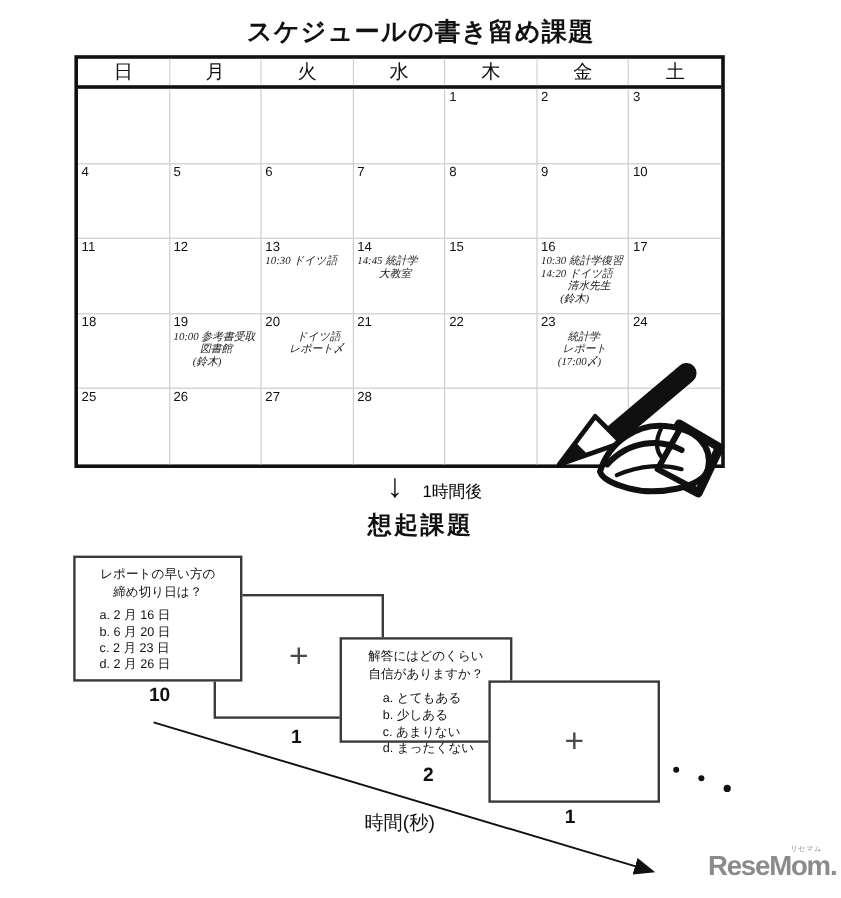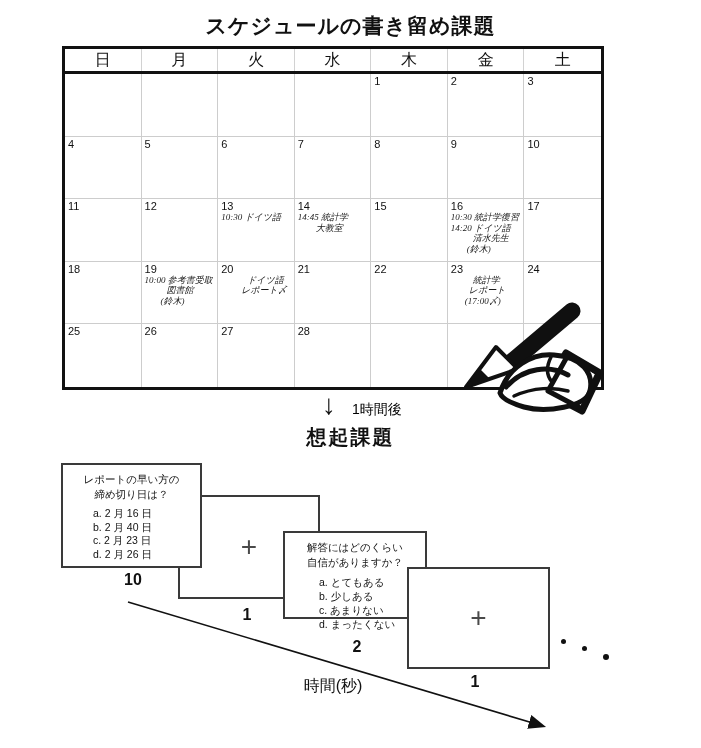--- a/index.html
+++ b/index.html
@@ -43,21 +43,21 @@
   .interval-label{position:absolute;left:352px;top:401px;font-size:14px;color:#000000;}
 
   
   .recall-title{position:absolute;top:424px;left:0;width:701px;text-align:center;
                 font-size:20px;font-weight:bold;letter-spacing:2px;}
 
   .card{position:absolute;background:#fff;border:2px solid #3a3a3a;box-sizing:border-box;}
   .card-q{padding-top:7px;}
   .q-line{text-align:center;font-size:10.5px;line-height:15px;}
   .opts{margin-top:5px;}
-  .opt{font-size:10.5px;line-height:13.5px;padding-left:30px;}
+  .opt{font-size:10.5px;line-height:13.5px;padding-left:20px;}
   .card-fix{display:flex;align-items:center;justify-content:center;}
   .fix-cross{font-size:28px;font-weight:400;color:#4a4a4a;line-height:1;}
   .dur{position:absolute;font-size:16px;font-weight:bold;transform:translateX(-50%);}
 
   #card1{left:61px;top:463px;width:141px;height:105px;z-index:4;}
   #card2{left:178px;top:495px;width:142px;height:104px;z-index:1;}
   #card3{left:283px;top:531px;width:144px;height:88px;z-index:2;}
   #card3 .opt{padding-left:34px;line-height:14px;}
   #card4{left:407px;top:567px;width:143px;height:102px;z-index:3;}
 
@@ -243,21 +243,21 @@
   <div class="down-arrow">↓</div>
   <div class="interval-label">1時間後</div>
 
   <div class="recall-title">想起課題</div>
 
   <div id="card1" class="card card-q">
     <div class="q-line">レポートの早い方の</div>
     <div class="q-line">締め切り日は？</div>
     <div class="opts">
       <div class="opt">a. 2 月 16 日</div>
-      <div class="opt">b. 2 月 40 日</div>
+      <div class="opt">b. 6 月 20 日</div>
       <div class="opt">c. 2 月 23 日</div>
       <div class="opt">d. 2 月 26 日</div>
     </div>
   </div>
   <div id="dur1" class="dur">10</div>
 
   <div id="card2" class="card card-fix">
     <span class="fix-cross">+</span>
   </div>
   <div id="dur2" class="dur">1</div>
@@ -288,14 +288,18 @@
   <svg class="time-axis" viewBox="0 0 445 140" aria-hidden="true">
     <defs>
       <marker id="ah" markerWidth="11" markerHeight="9" refX="9" refY="4.5" orient="auto">
         <polygon points="0,0 11,4.5 0,9" fill="#111"></polygon>
       </marker>
     </defs>
     <line x1="13" y1="7" x2="428" y2="131" stroke="#111" stroke-width="1.6" marker-end="url(#ah)"></line>
   </svg>
   <div class="time-label">時間(秒)</div>
 
+  <div class="logo">
+    <div class="logo-ruby">リセマム</div>
+    <div class="logo-text">ReseMom.</div>
+  </div>
 
 </div>
 
 </body></html>

